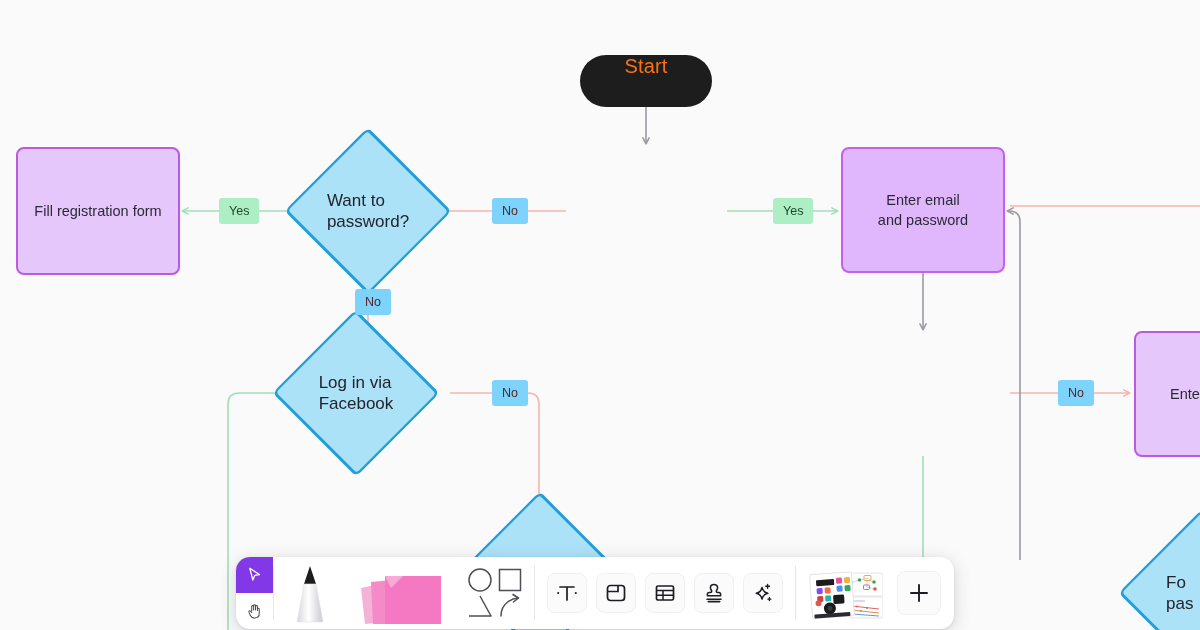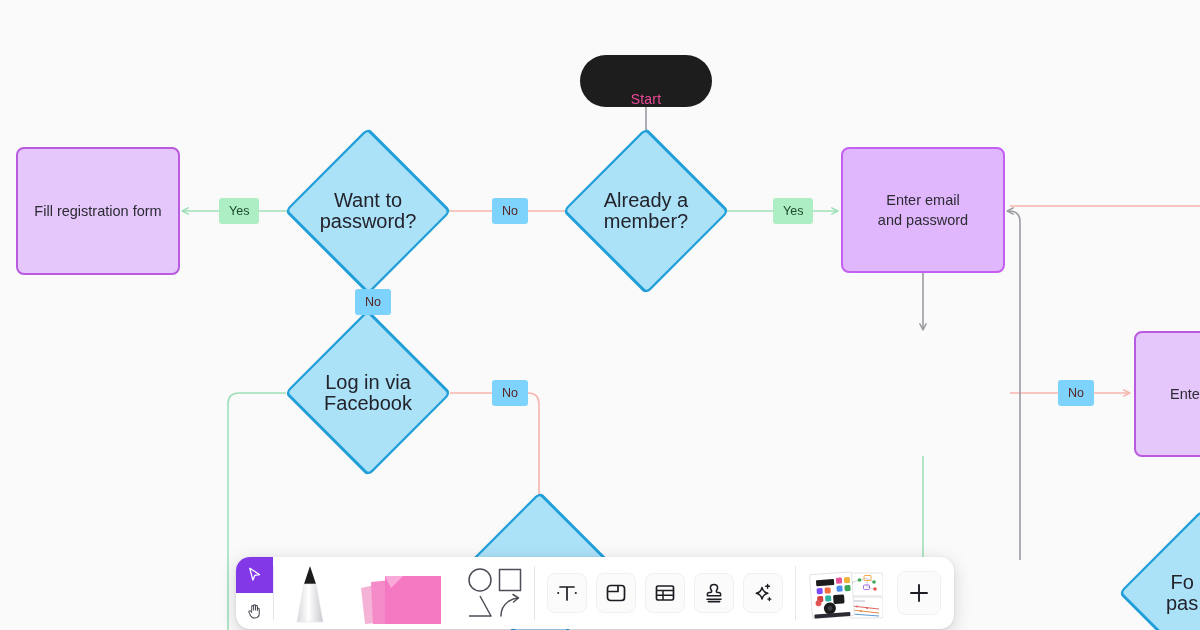--- a/index.html
+++ b/index.html
@@ -15,23 +15,23 @@
     background: #fafafa;
   }
   #edges { position: absolute; inset: 0; width: 1200px; height: 630px; }
 
   
   .node { position: absolute; }
 
   .terminator {
     background: #1d1d1d;
     border-radius: 34px;
-    display: flex; align-items: flex-end; justify-content: center;
-    color: #ec4899;
-    font-size: 14px;
+    display: flex; align-items: flex-start; justify-content: center;
+    color: #f97316;
+    font-size: 20px;
     letter-spacing: .2px;
   }
 
   .process {
     border-radius: 8px;
     display: flex; align-items: center; justify-content: center;
     text-align: center;
     font-size: 14.5px;
     line-height: 20px;
     color: #2b2b33;
@@ -44,22 +44,21 @@
   .diamond-shape {
     position: absolute; inset: 0;
     background: #ace2f8;
     border: 3.5px solid #229fd8;
     transform: rotate(45deg);
     border-radius: 7px;
   }
   .diamond-label {
     position: absolute; inset: 0;
     display: flex; align-items: center; justify-content: center;
-    text-align: center;
-    font-size: 20px;
+    font-size: 17px;
     line-height: 21px;
     color: #23232b;
     pointer-events: none;
   }
 
   
   .edge-label {
     position: absolute;
     display: flex; align-items: center; justify-content: center;
     font-size: 12.5px;
@@ -162,29 +161,20 @@
     <path d="M450,393 L528,393 Q539,393 539,404 L539,512" stroke="#f6b5ae" stroke-width="1.6" fill="none" marker-end="url(#ar)"></path>
 
     
     <path d="M286,393 L239,393 Q228,393 228,404 L228,630" stroke="#9fe0b8" stroke-width="1.6" fill="none"></path>
   </svg>
 
   <div class="node terminator" style="left:580px; top:55px; width:132px; height:52px;">
     <span>Start</span>
   </div>
 
-  <div class="diamond-wrap" style="left:566px; top:152px; width:160px; height:118px;">
-    <div class="diamond-shape" style="transform:rotate(45deg) scale(0.74,1.0);"></div>
-    <div class="diamond-label">
-      <span>
-        <span>Already a</span><br>
-        <span>member?</span>
-      </span>
-    </div>
-  </div>
 
   <div class="diamond-wrap" style="left:288px; top:152px; width:160px; height:118px;">
     <div class="diamond-shape" style="transform:rotate(45deg) scale(0.74,1.0);"></div>
     <div class="diamond-label">
       <span>
         <span>Want to</span><br>
         <span>password?</span>
       </span>
     </div>
   </div>
@@ -193,21 +183,21 @@
     <span>
       <span>Enter email</span><br>
       <span>and password</span>
     </span>
   </div>
 
   <div class="node process lavender" style="left:16px; top:147px; width:164px; height:128px;">
     <span>Fill registration form</span>
   </div>
 
-  <div class="diamond-wrap" style="left:288px; top:334px; width:160px; height:118px;">
+  <div class="diamond-wrap" style="left:276px; top:334px; width:160px; height:118px;">
     <div class="diamond-shape" style="transform:rotate(45deg) scale(0.74,1.0);"></div>
     <div class="diamond-label">
       <span>
         <span>Log in via</span><br>
         <span>Facebook</span>
       </span>
     </div>
   </div>
 
 

